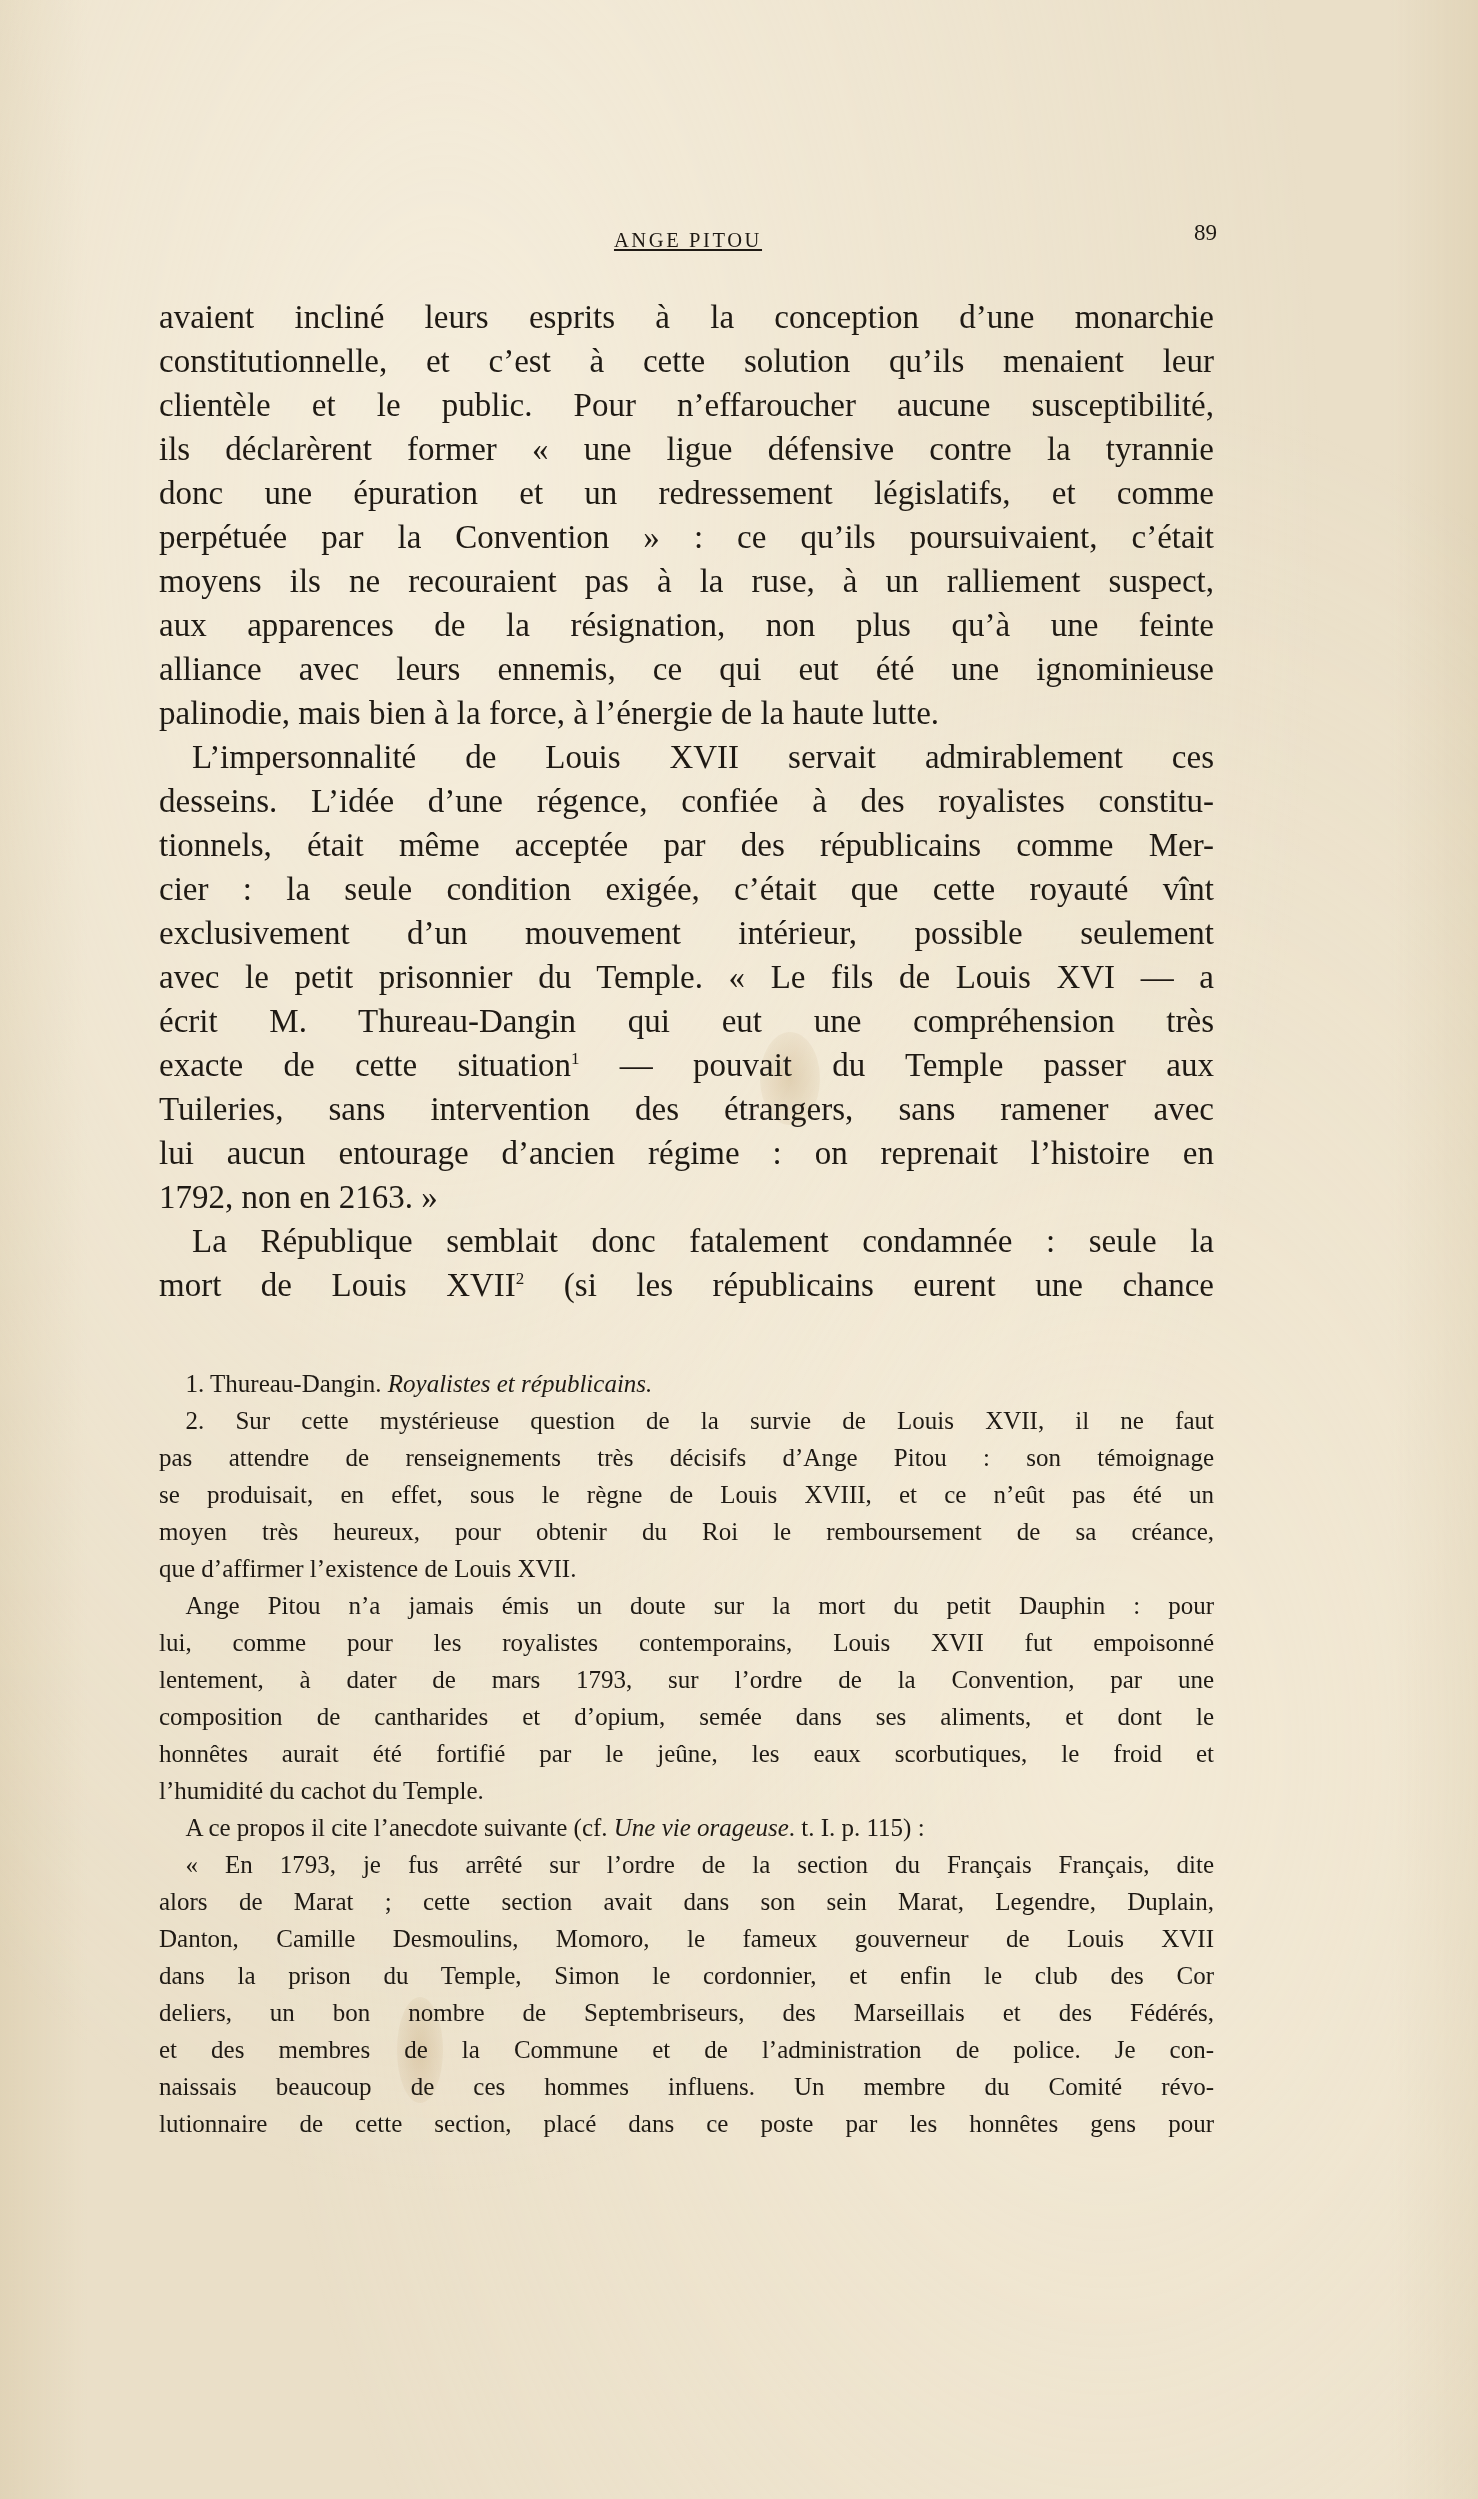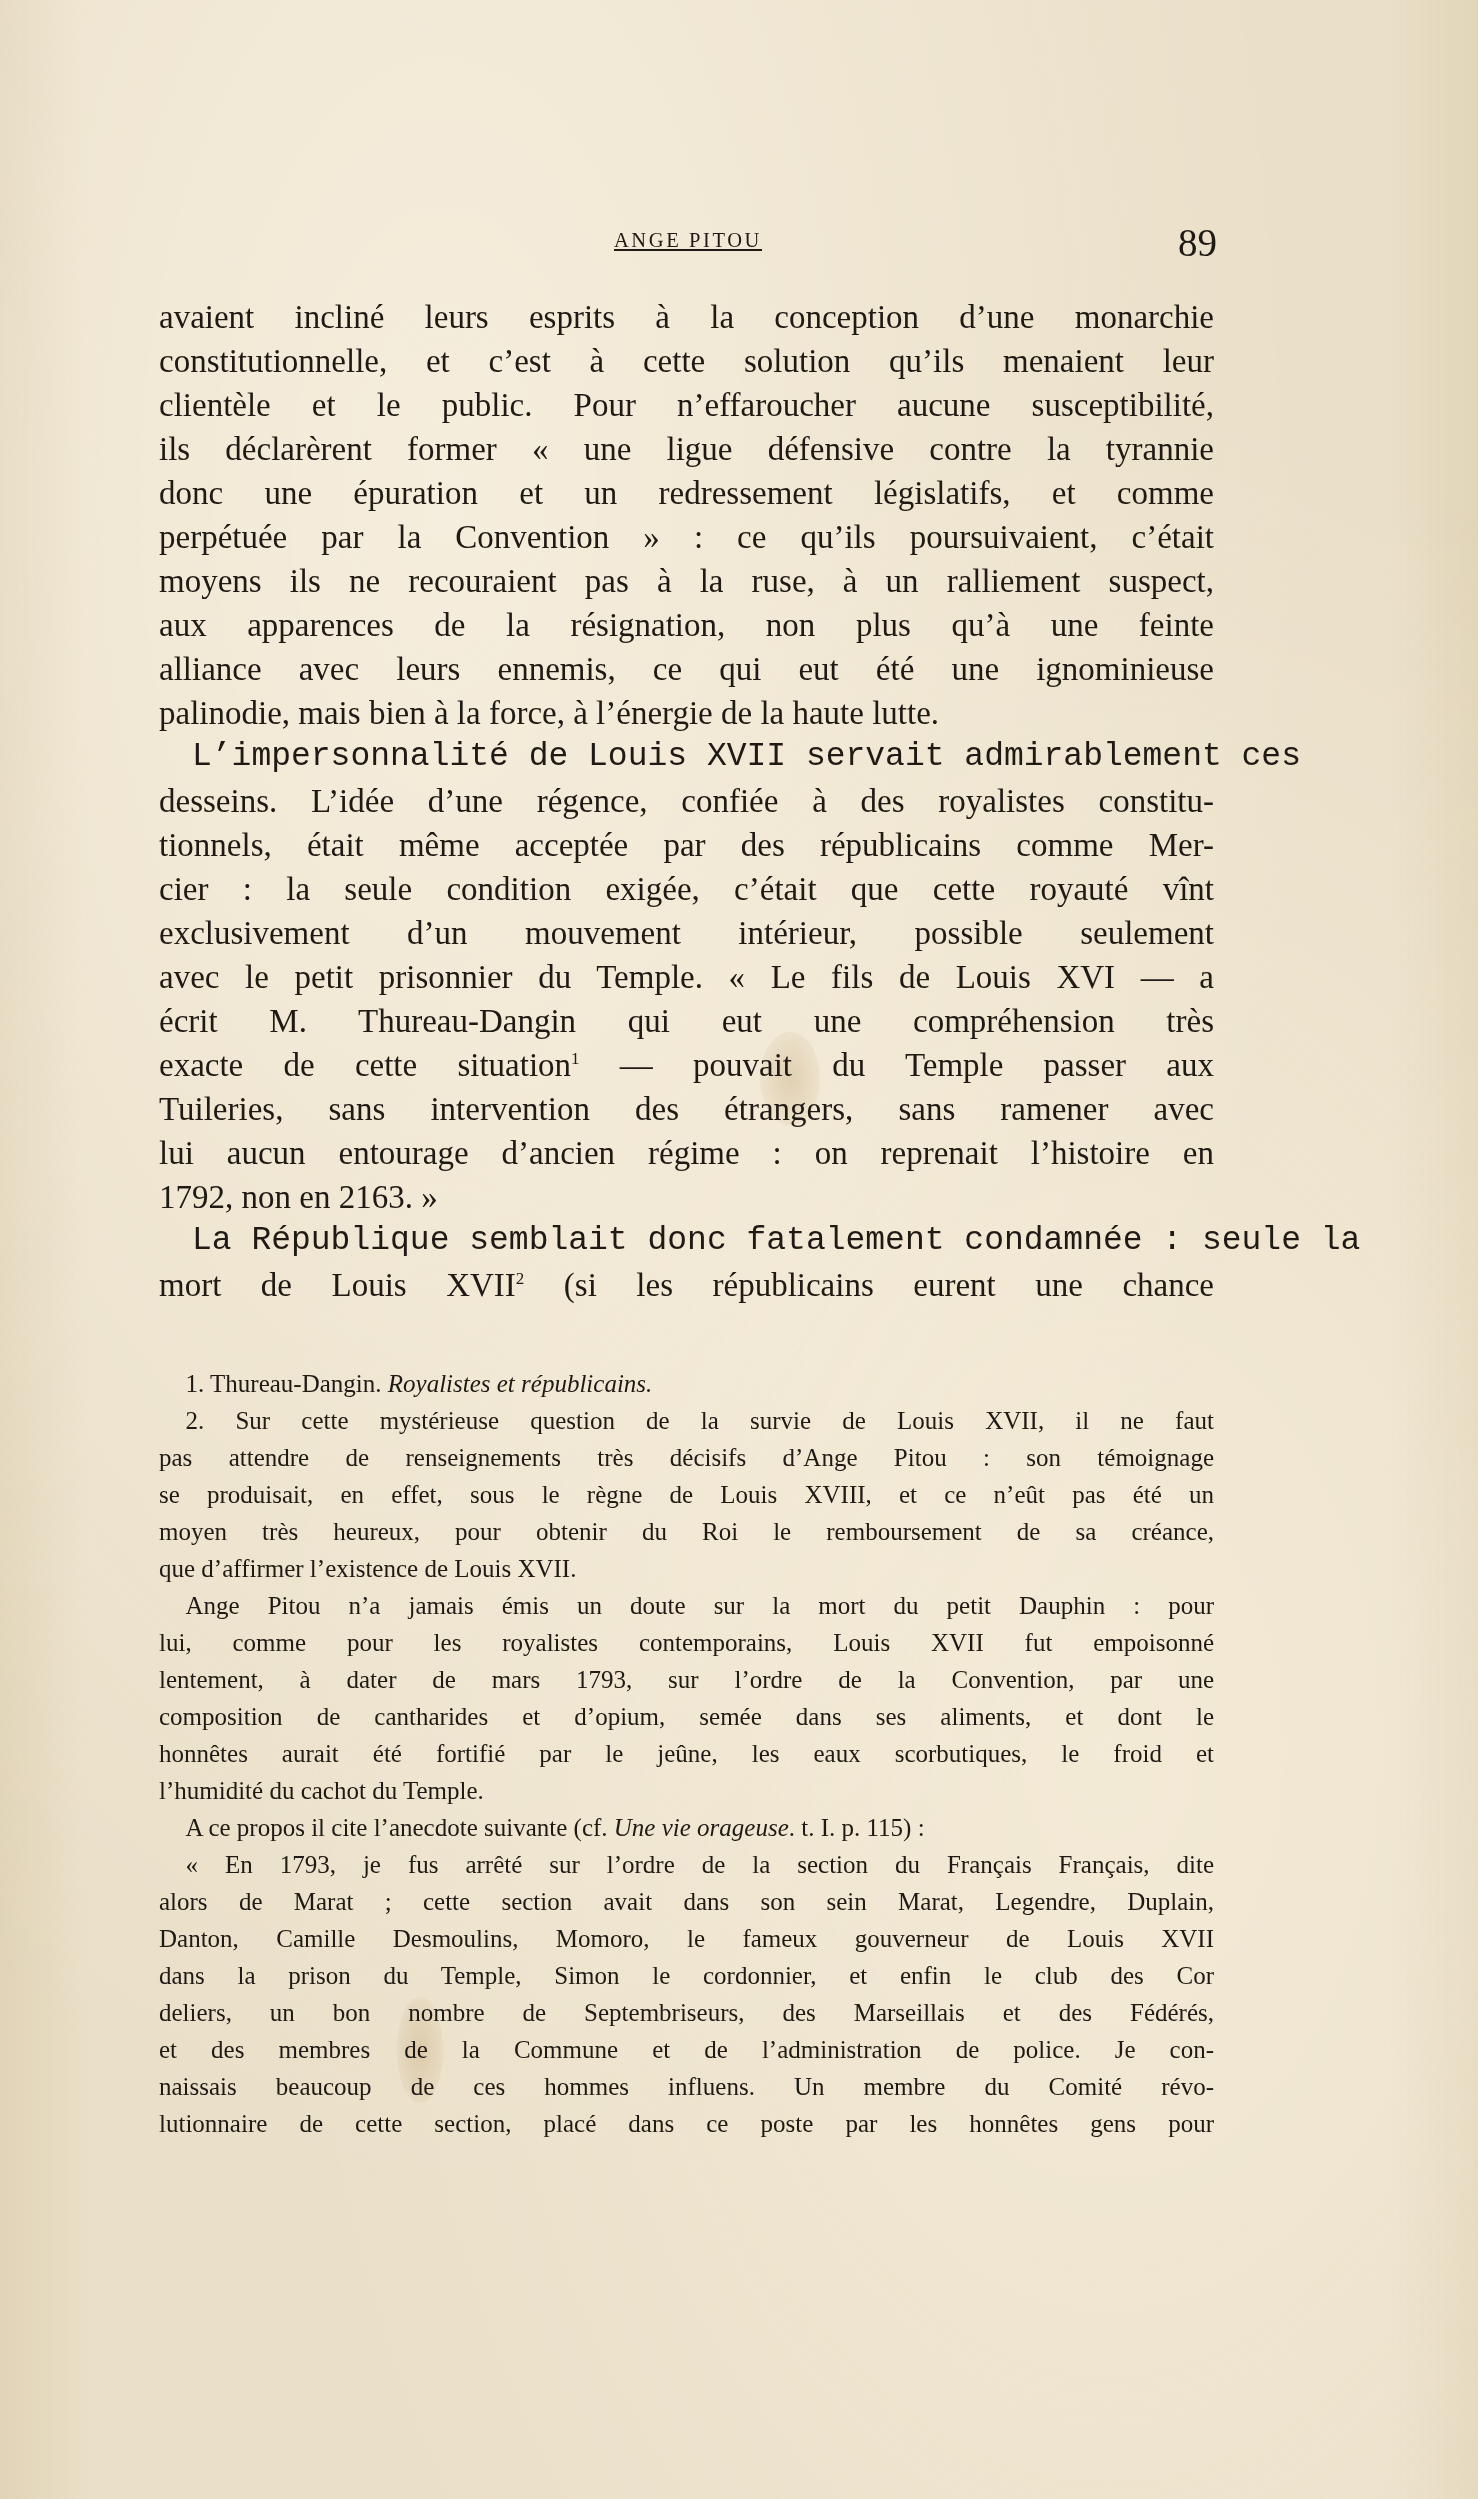--- a/index.html
+++ b/index.html
@@ -42,21 +42,21 @@
     font-size: 20.5px;
     letter-spacing: 2.6px;
     font-variant: small-caps;
     text-transform: uppercase;
     text-decoration: underline;
   }
   .page-number {
     position: absolute;
     right: 0;
     top: -4px;
-    font-size: 39px;
+    font-size: 23px;
   }
   .main-text {
     position: absolute;
     top: 295px;
     left: 159px;
     width: 1055px;
   }
   .line {
     display: block;
     font-size: 33px;
@@ -64,21 +64,20 @@
     height: 44px;
     white-space: nowrap;
     text-align: justify;
     text-align-last: justify;
   }
   .line.last {
     text-align-last: left;
   }
   .line.indent {
     padding-left: 33px;
-    font-family: Liberation Mono, monospace;
   }
   .footnotes {
     position: absolute;
     top: 1365px;
     left: 159px;
     width: 1055px;
   }
   .fn-line {
     display: block;
     font-size: 25px;

